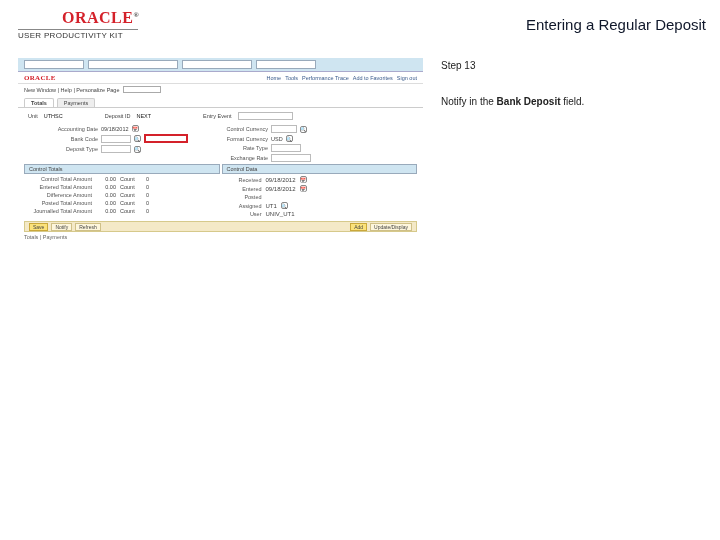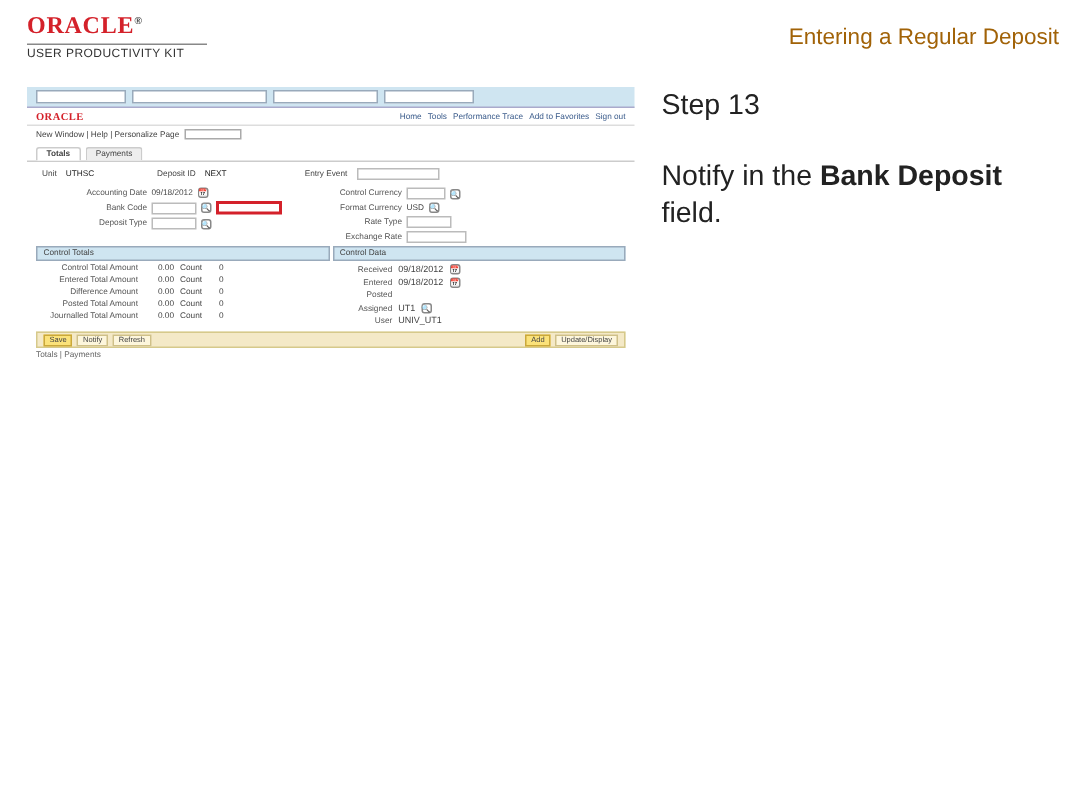--- a/index.html
+++ b/index.html
@@ -2,25 +2,25 @@
 <html><head>
 <meta charset="utf-8">
 <style>
   * { box-sizing: border-box; margin: 0; padding: 0; }
   html, body { width: 720px; height: 540px; font-family: Arial, Helvetica, sans-serif; background: #fff; color: #222; }
   .page { width: 720px; height: 540px; position: relative; }
 
   
   .hdr { display: flex; align-items: flex-start; justify-content: space-between; padding: 10px 14px 6px 18px; }
   .brand { display: flex; flex-direction: column; line-height: 1; }
-  .brand-logo { font-family: Georgia, 'Times New Roman', serif; color: #d4212a; font-weight: 700; font-size: 16px; letter-spacing: 0.5px; }
+  .brand-logo { font-family: Georgia, 'Times New Roman', serif; color: #d4212a; font-weight: 700; font-size: 16px; letter-spacing: 0.5px; margin-left: 44px; }
   .brand-logo sup { font-size: 7px; color: #333; vertical-align: super; }
   .brand-hr { border: none; border-top: 1px solid #888; margin: 3px 0 2px 0; width: 120px; }
   .brand-sub { font-size: 8px; color: #333; letter-spacing: 0.3px; }
-  .title { font-size: 15px; color: #a16207; margin-top: 6px; }
+  .title { font-size: 15px; color: #0f172a; margin-top: 6px; }
 
   .body { display: flex; gap: 18px; padding: 12px 14px 0 18px; }
 
   
   .shot { width: 405px; height: 200px; position: relative; font-size: 6px; color: #444; }
   .shot-topbar { background: #cfe5f1; height: 14px; display: flex; align-items: center; justify-content: space-between; padding: 0 6px; border-bottom: 1px solid #aac; }
   .shot-topbar .navfields { flex: 1; display: flex; gap: 4px; }
   .nf { background: #fff; border: 1px solid #9ab; height: 9px; width: 60px; }
   .shot-logobar { background: #fff; height: 12px; display: flex; align-items: center; padding: 0 6px; border-bottom: 1px solid #ddd; }
   .shot-oracle { font-family: Georgia, serif; color: #d4212a; font-weight: 700; font-size: 7px; letter-spacing: 0.3px; }
@@ -56,21 +56,21 @@
   .tnum { font-size:5.5px; width:20px; text-align:right; }
   .tcur { font-size:5.5px; width:22px; }
   .tz { font-size:5.5px; width:10px; }
 
   .btnbar { background:#f4e9c7; border:1px solid #d6c98b; height:11px; margin:2px 6px 0 6px; display:flex; align-items:center; padding:0 4px; gap:3px; }
   .bbtn { background:#fdf6dc; border:1px solid #cfc088; font-size:5px; padding:0 3px; height:8px; display:inline-flex; align-items:center; }
   .ybtn { background:#fbe27a; border:1px solid #caa83a; }
   .footbit { font-size:5.5px; color:#666; padding: 2px 6px 0 6px; }
 
   
-  .instr { width: 260px; font-size: 19px; color: #222; }
+  .instr { width: 260px; font-size: 10px; color: #222; }
   .step { margin-top: 2px; margin-bottom: 24px; }
   .itext { line-height: 1.3; }
 </style>
 </head>
 <body>
 
 <div class="page">
   <div class="hdr">
     <div class="brand">
       <div class="brand-logo">

